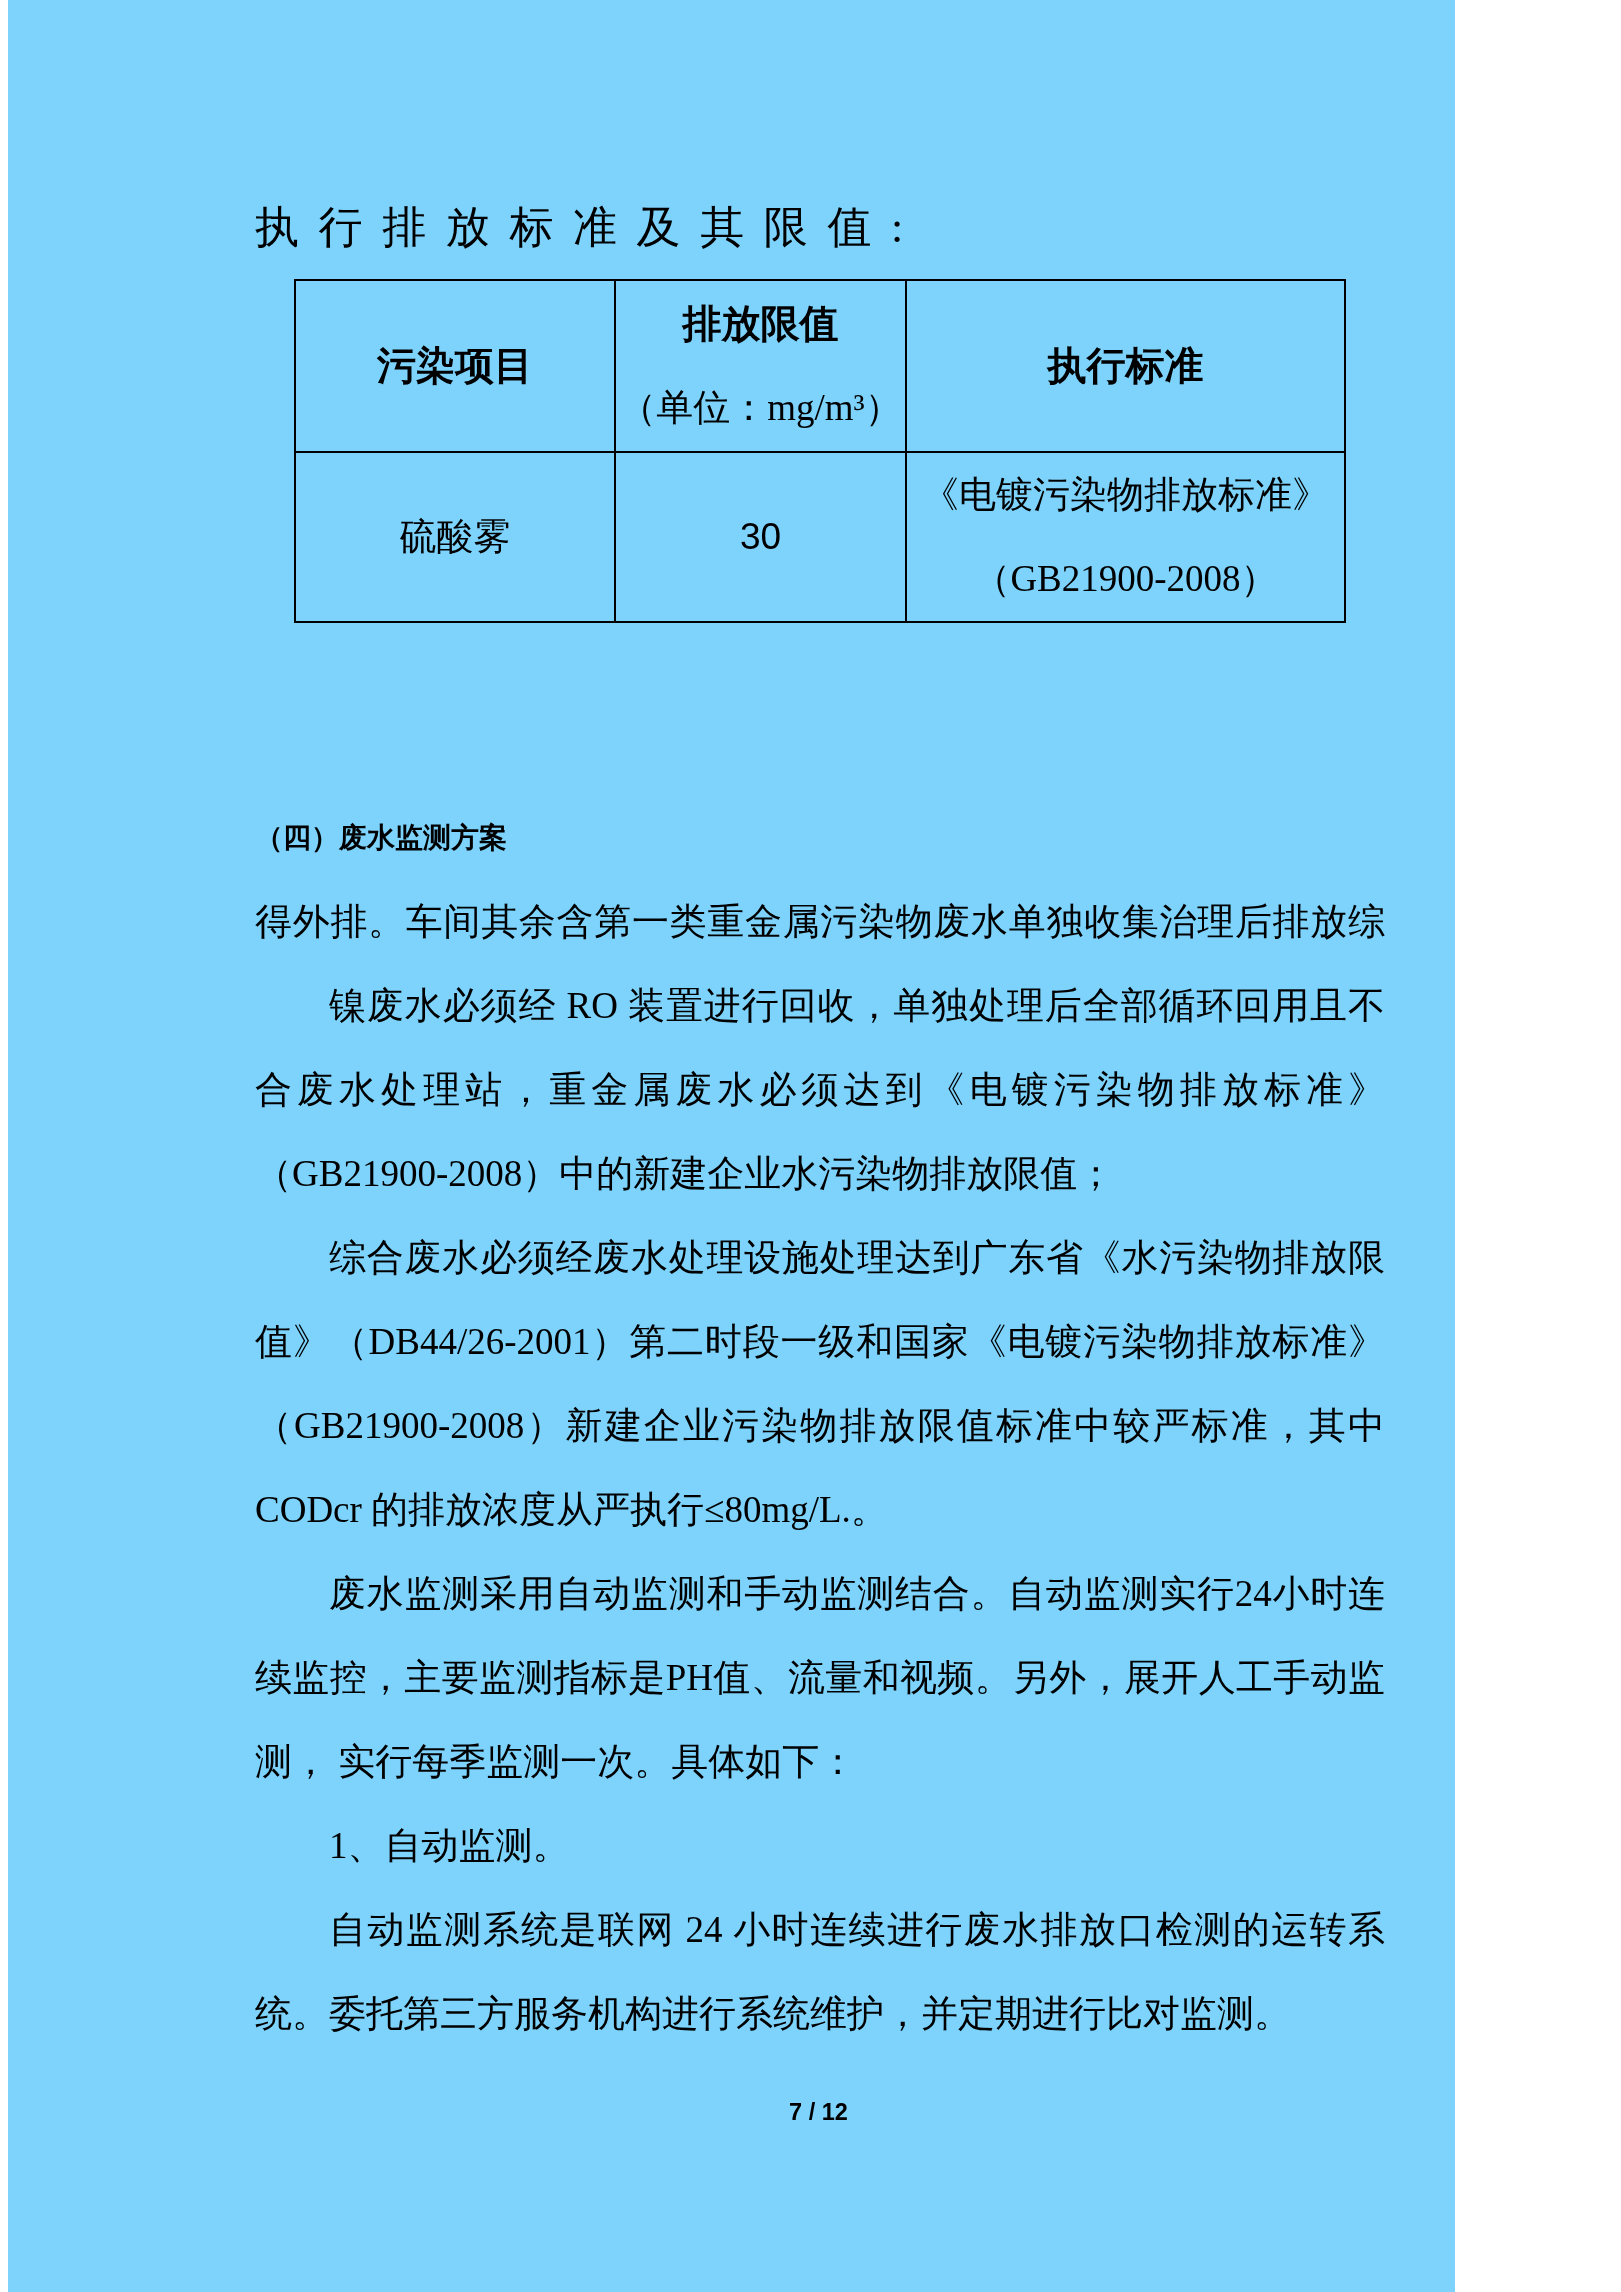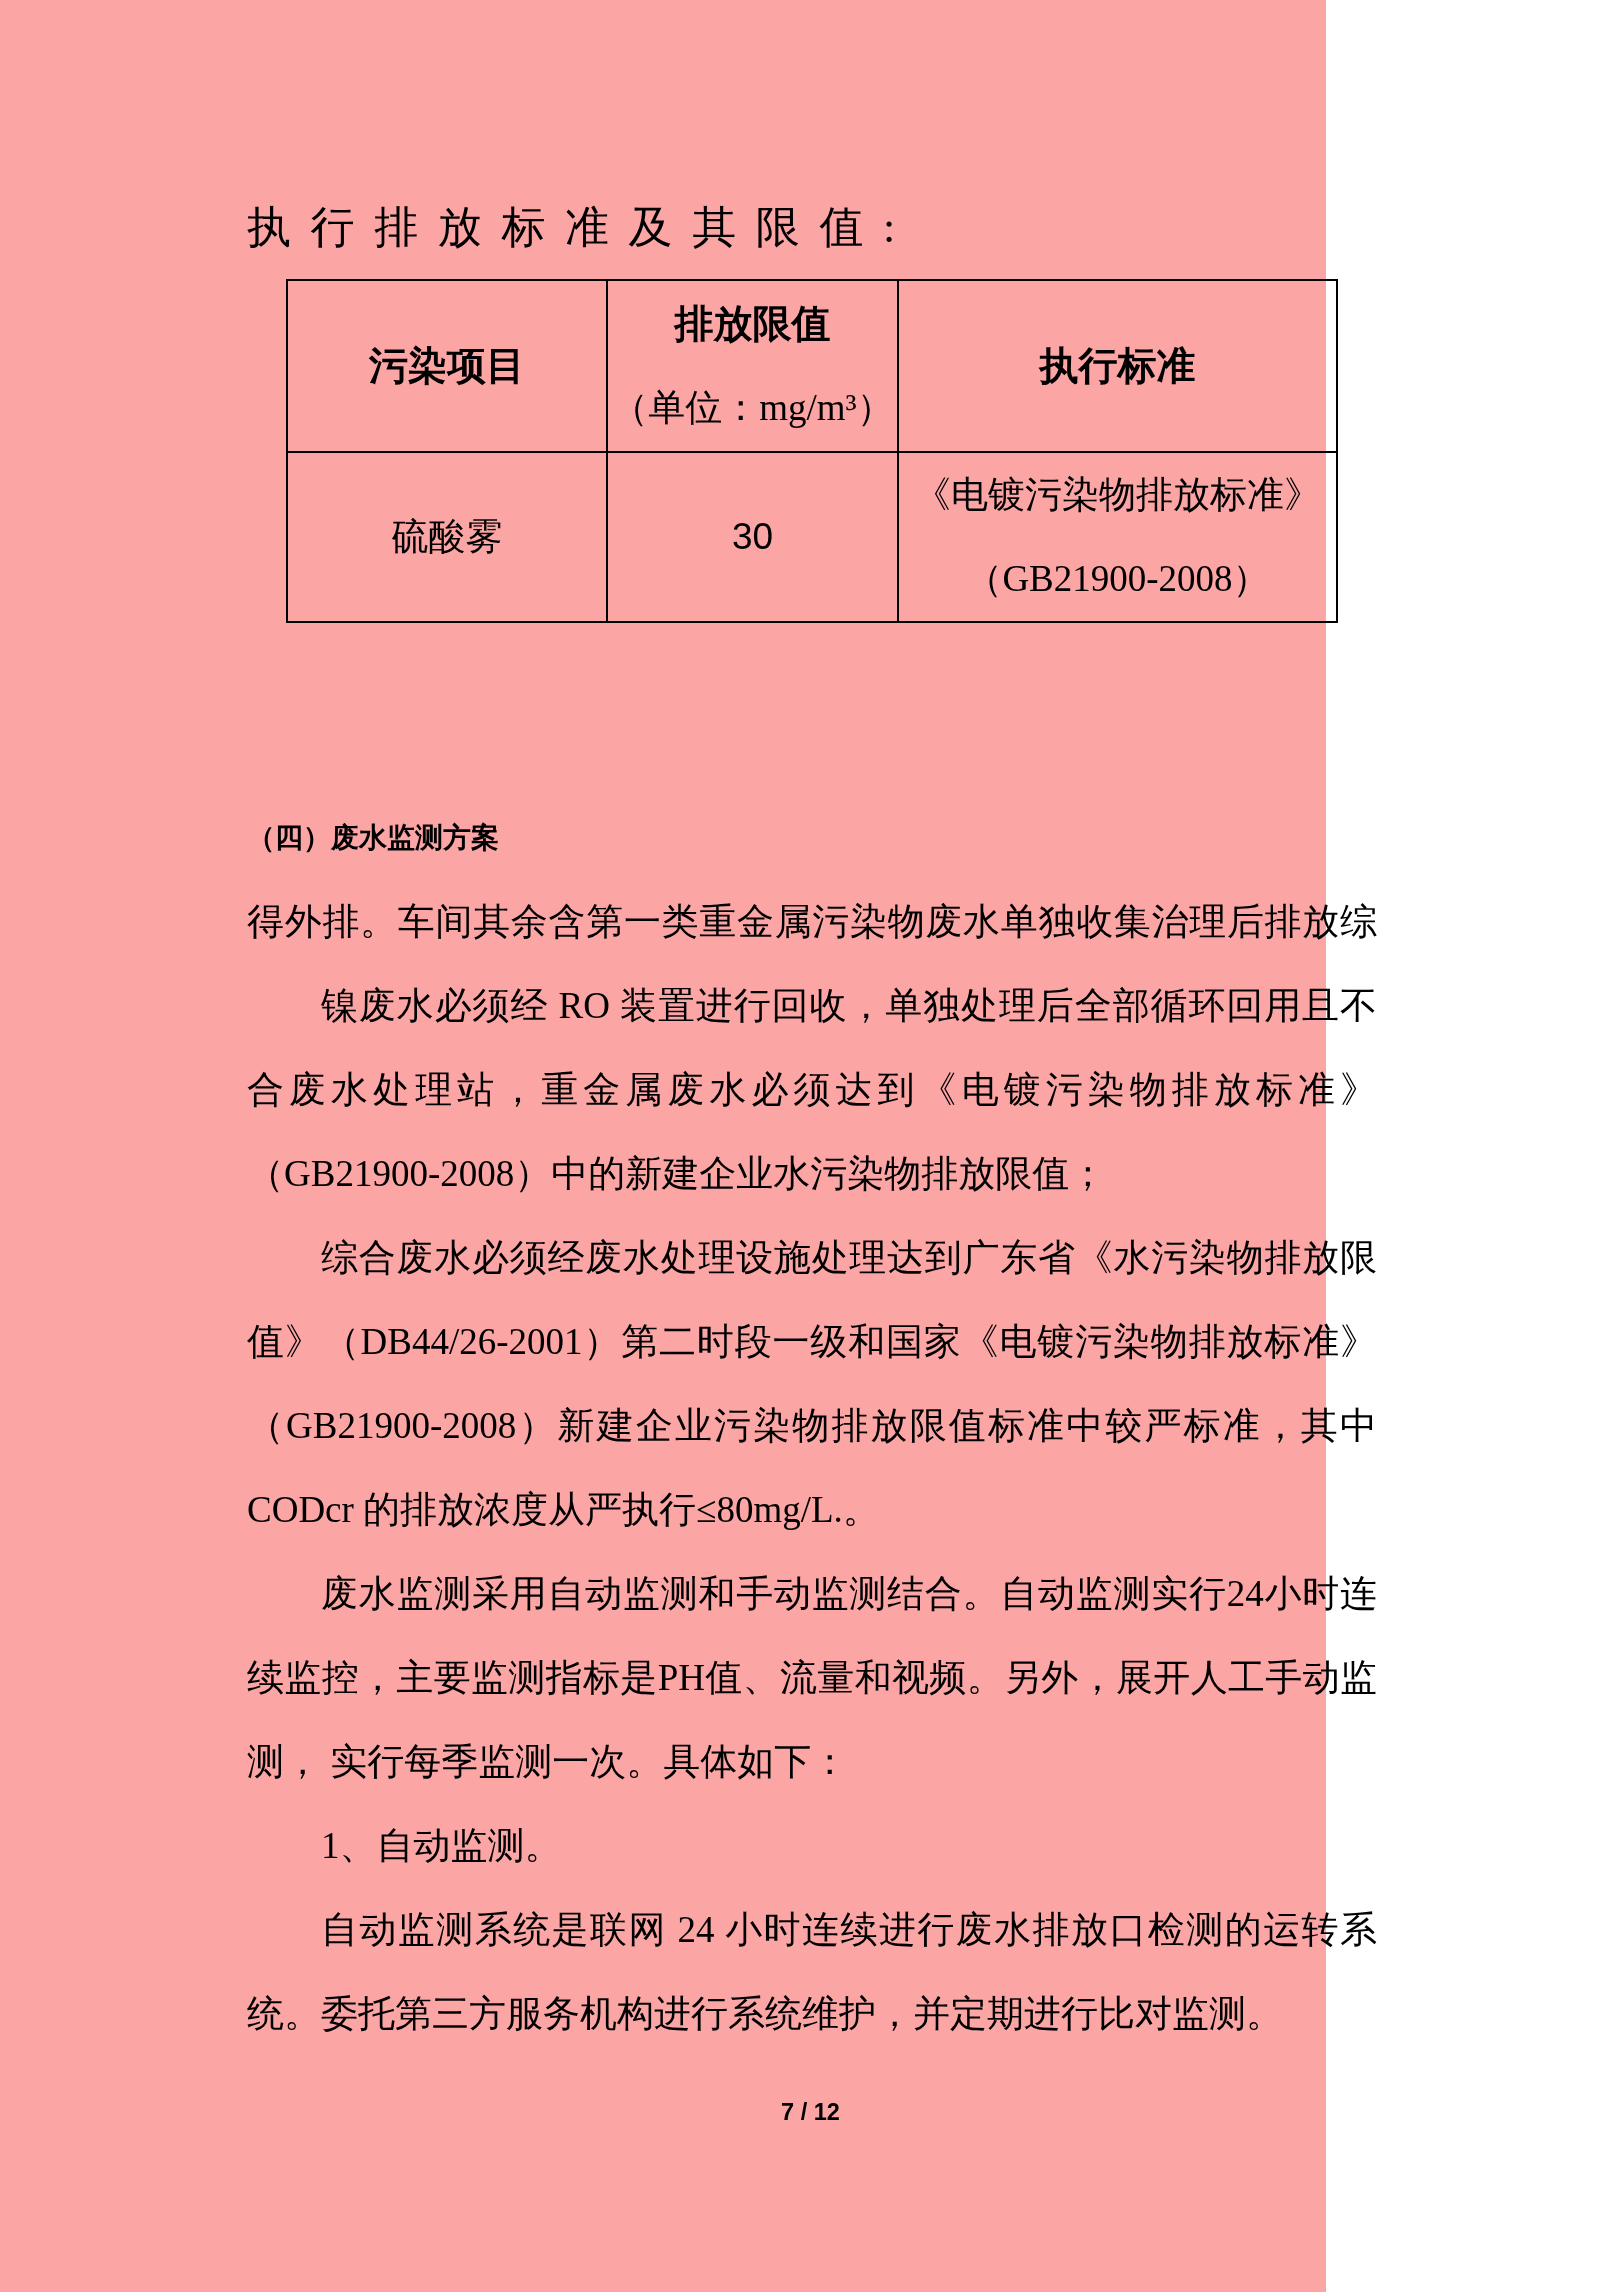--- a/index.html
+++ b/index.html
@@ -10,24 +10,24 @@
   body {
     width: 1621px;
     height: 2293px;
     font-family: "Liberation Serif", "DejaVu Serif", serif;
     color: #000000;
     position: relative;
     overflow: hidden;
   }
   .page {
     position: absolute;
-    left: 0; top: 0;
-    width: 1326px;
+    left: 8px; top: 0;
+    width: 1447px;
     height: 2293px;
-    background: #fca5a5;
+    background: #7dd3fc;
   }
 
   
   .intro {
     position: absolute;
     left: 247px;
     top: 186px;
     font-size: 44px;
     line-height: 84px;
     letter-spacing: 19.6px;

